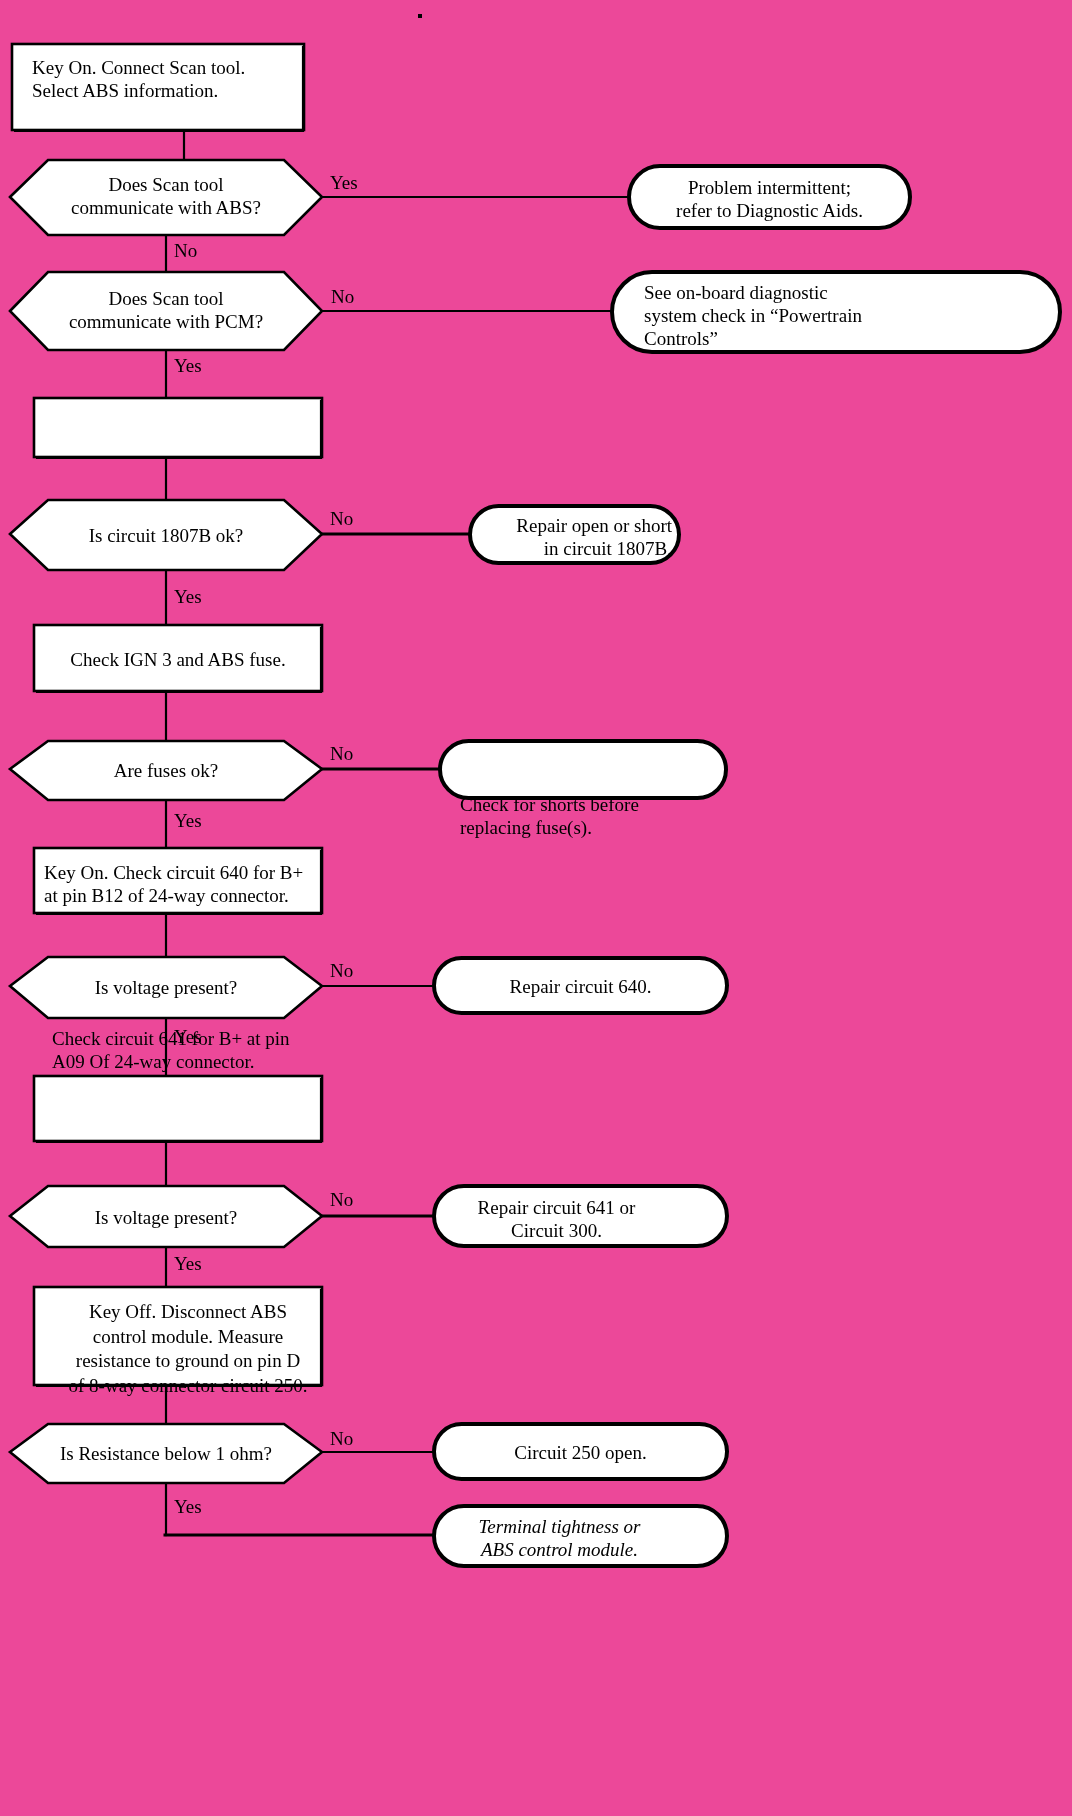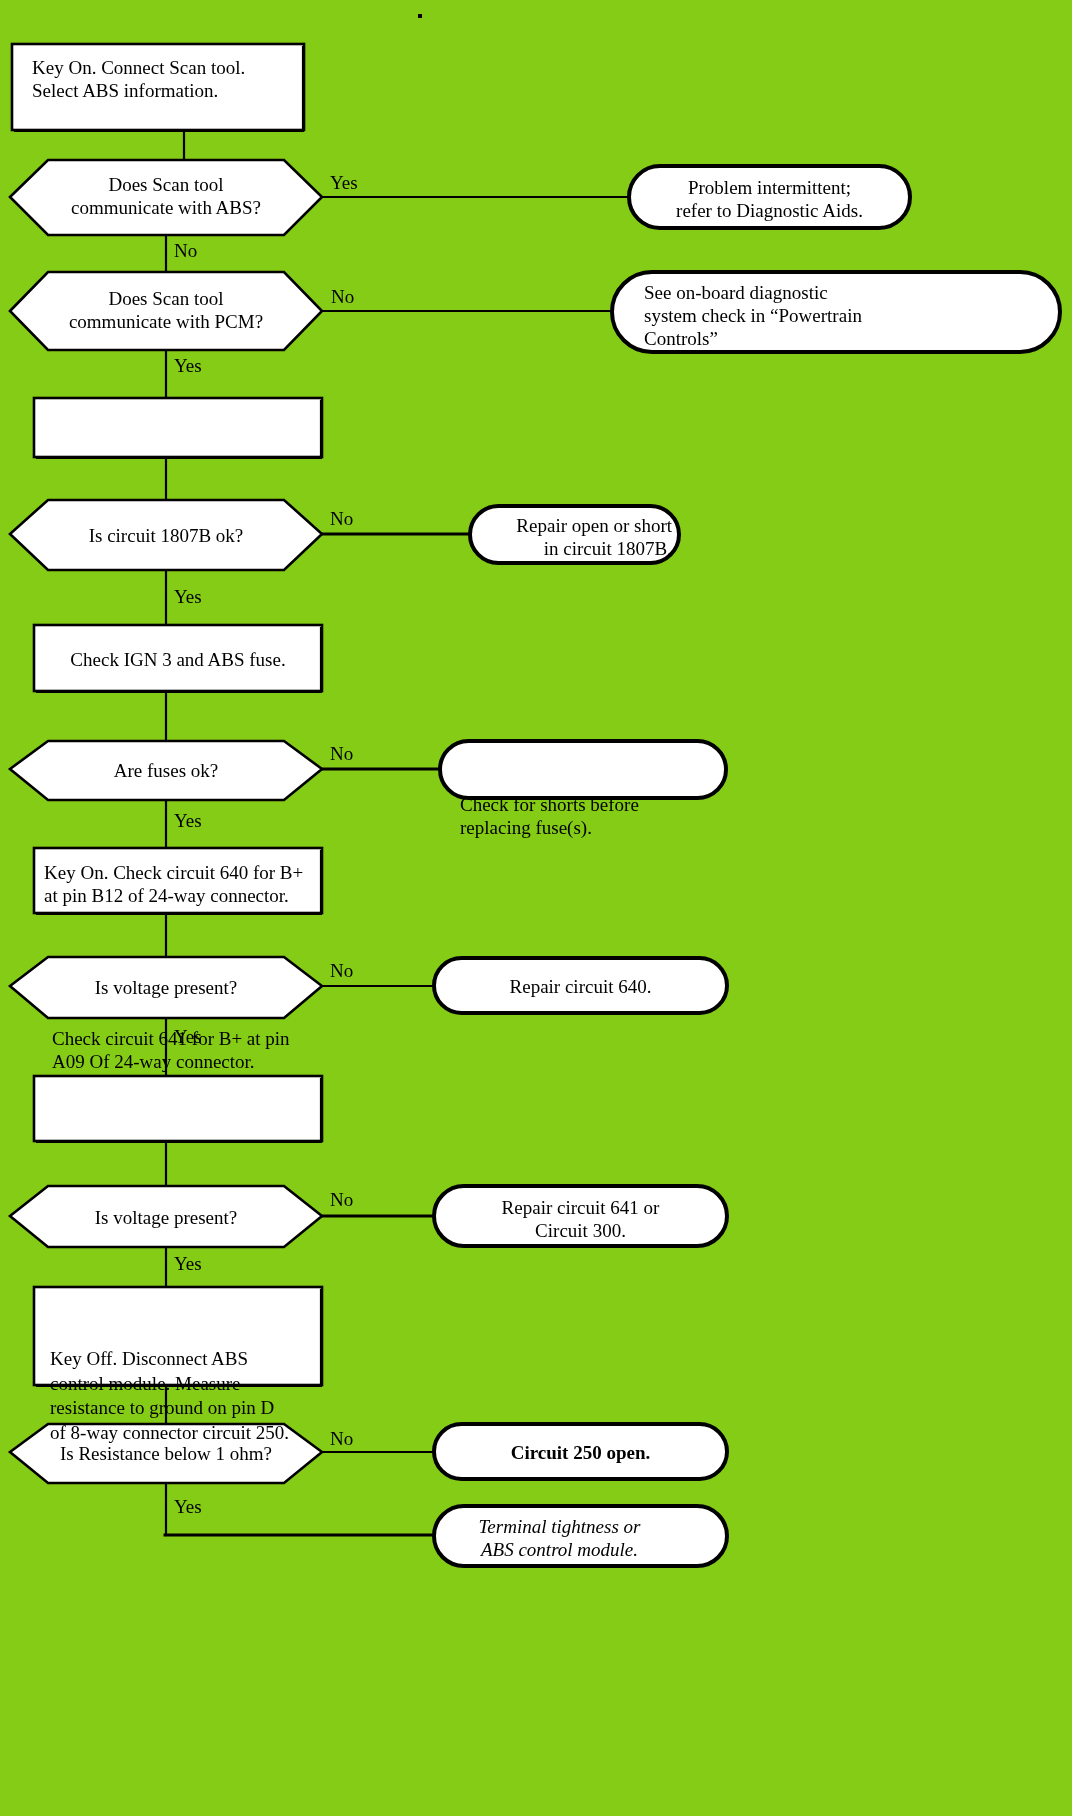--- a/index.html
+++ b/index.html
@@ -8,21 +8,21 @@
     background: #ffffff;
   }
   body {
     font-family: "Liberation Serif", "DejaVu Serif", serif;
     color: #000000;
   }
   #page {
     position: relative;
     width: 1072px;
     height: 1816px;
-    background: #84cc16;
+    background: #ec4899;
     overflow: hidden;
   }
   #svg-layer {
     position: absolute;
     left: 0;
     top: 0;
     width: 1072px;
     height: 1816px;
   }
   .node-text {
@@ -188,31 +188,31 @@
 
   <div class="node-text dec-text" style="left:10px; top:976px; width:312px;">Is voltage present?</div>
 
   <div class="node-text term-text" style="left:434px; top:975px; width:293px;">Repair circuit 640.</div>
 
   <div class="node-text proc-text" style="left:52px; top:1027px; width:272px;">Check circuit 641 for B+ at pin
 A09 Of 24-way connector.</div>
 
   <div class="node-text dec-text" style="left:10px; top:1206px; width:312px;">Is voltage present?</div>
 
-  <div class="node-text term-text" style="left:434px; top:1196px; width:293px;">Repair circuit 641 or
+  <div class="node-text term-text" style="left:410px; top:1196px; width:293px;">Repair circuit 641 or
 Circuit 300.</div>
 
-  <div class="node-text proc-text" style="left:50px; top:1347px; width:276px; line-height:1.30;">Key Off.  Disconnect ABS
+  <div class="node-text proc-text" style="left:50px; top:1300px; width:276px; line-height:1.30;text-align:center;">Key Off.  Disconnect ABS
 control module.  Measure
 resistance to ground on pin D
 of 8-way connector circuit 250.</div>
 
   <div class="node-text dec-text" style="left:10px; top:1442px; width:312px;">Is Resistance below 1 ohm?</div>
 
-  <div class="node-text term-text" style="left:434px; top:1441px; width:293px;font-weight:bold;">Circuit 250 open.</div>
+  <div class="node-text term-text" style="left:434px; top:1441px; width:293px;">Circuit 250 open.</div>
 
   <div class="node-text term-text" style="left:419px; top:1515px; width:281px;font-style:italic;">Terminal tightness or
 ABS control module.</div>
 
   <div class="edge-label" style="left:330px; top:172px;">Yes</div>
   <div class="edge-label" style="left:174px; top:240px;">No</div>
   <div class="edge-label" style="left:331px; top:286px;">No</div>
   <div class="edge-label" style="left:174px; top:355px;">Yes</div>
   <div class="edge-label" style="left:330px; top:508px;">No</div>
   <div class="edge-label" style="left:174px; top:586px;">Yes</div>

